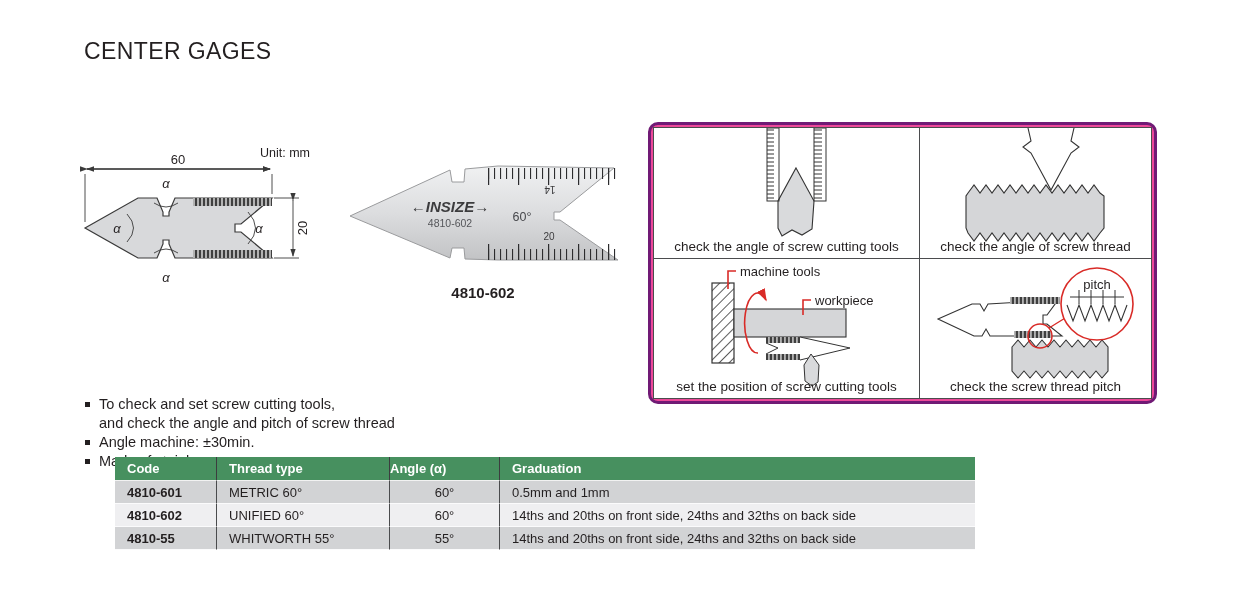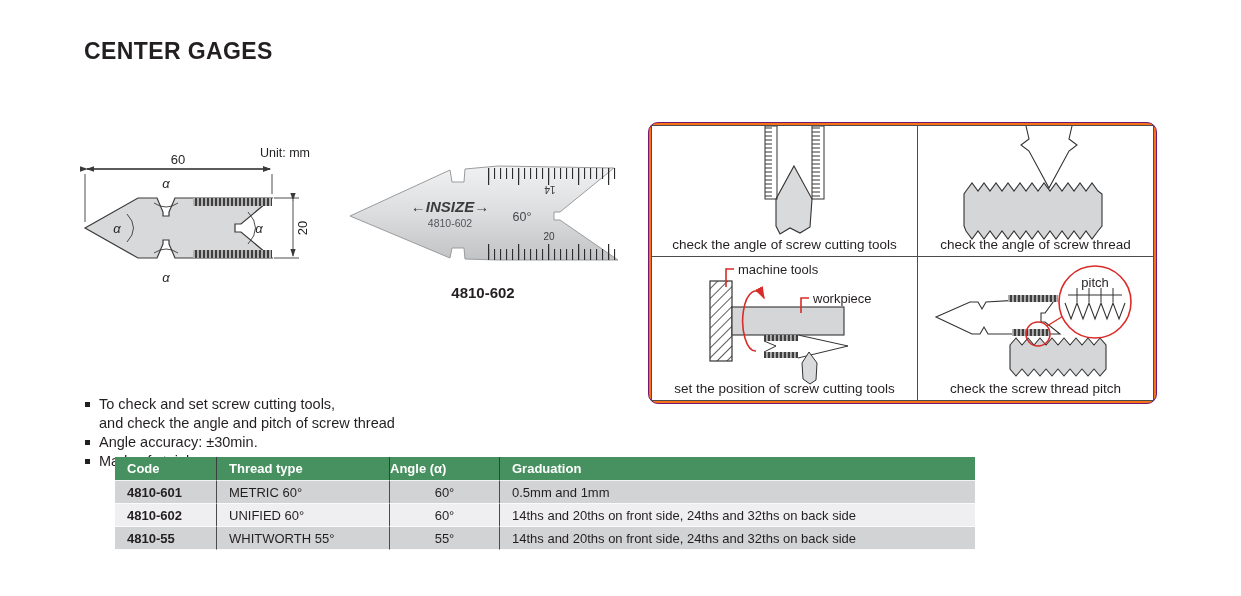--- a/index.html
+++ b/index.html
@@ -1,28 +1,28 @@
 <!DOCTYPE html>
 <html><head>
 <meta charset="utf-8">
 <style>
   * { margin:0; padding:0; box-sizing:border-box; }
   html,body { background:#fff; }
   body { font-family:"Liberation Sans","DejaVu Sans",sans-serif; color:#231f20; }
   #canvas { position:relative; width:1241px; height:596px; background:#fff; overflow:hidden; }
 
-  .page-title { position:absolute; left:84px; top:38px; font-size:23px; font-weight:bold; letter-spacing:0.4px; color:#231f20; }
+  .page-title { position:absolute; left:84px; top:38px; font-size:23px; font-weight:normal; letter-spacing:0.4px; color:#231f20; }
 
   .unit-label { position:absolute; left:240px; top:146px; width:70px; text-align:right; font-size:12.5px; color:#231f20; }
 
   .tech-drawing { position:absolute; left:75px; top:130px; }
   .product-illus { position:absolute; left:338px; top:160px; }
   .product-caption { position:absolute; left:338px; top:284px; width:290px; text-align:center; font-size:15px; font-weight:bold; color:#231f20; }
 
-  .usage-panel { position:absolute; left:648px; top:122px; width:509px; height:282px; background:#f97316; border:1px solid #701a75; border-radius:10px; padding:2px; }
+  .usage-panel { position:absolute; left:648px; top:122px; width:509px; height:282px; background:#ec4899; border:3px solid #701a75; border-radius:10px; padding:2px; }
   .usage-grid { display:grid; width:100%; height:100%; grid-template-columns:266px 1fr; grid-template-rows:131px 1fr; border:1px solid #4b4c4e; }
   .quad { position:relative; overflow:hidden; background:#fff; }
   .quad.q1 { border-right:1px solid #4b4c4e; border-bottom:1px solid #4b4c4e; }
   .quad.q2 { border-bottom:1px solid #4b4c4e; }
   .quad.q3 { border-right:1px solid #4b4c4e; }
   .quad svg { position:absolute; left:0; top:0; }
   .quad-caption { position:absolute; left:0; bottom:4px; width:100%; text-align:center; font-size:13.5px; color:#231f20; }
 
   .features { position:absolute; left:85px; top:359px; width:430px; list-style:none;margin-top:36px; }
   .features li { display:flex; align-items:flex-start; font-size:14.5px; line-height:19px; color:#231f20; white-space:pre-line; }
@@ -210,21 +210,21 @@
         </svg>
         <div class="quad-caption">check the screw thread pitch</div>
       </div>
 
     </div>
   </div>
 
   <ul class="features">
     <li><span class="bullet"></span><span>To check and set screw cutting tools,
 and check the angle and pitch of screw thread</span></li>
-    <li><span class="bullet"></span><span>Angle accuracy: ±30min.</span></li>
+    <li><span class="bullet"></span><span>Angle machine: ±30min.</span></li>
     <li><span class="bullet"></span><span>Made of stainless screw</span></li>
   </ul>
 
   <table class="spec">
     <colgroup>
         <col class="c-code">
         <col class="c-thread">
         <col class="c-angle">
         <col class="c-grad">
       </colgroup>

